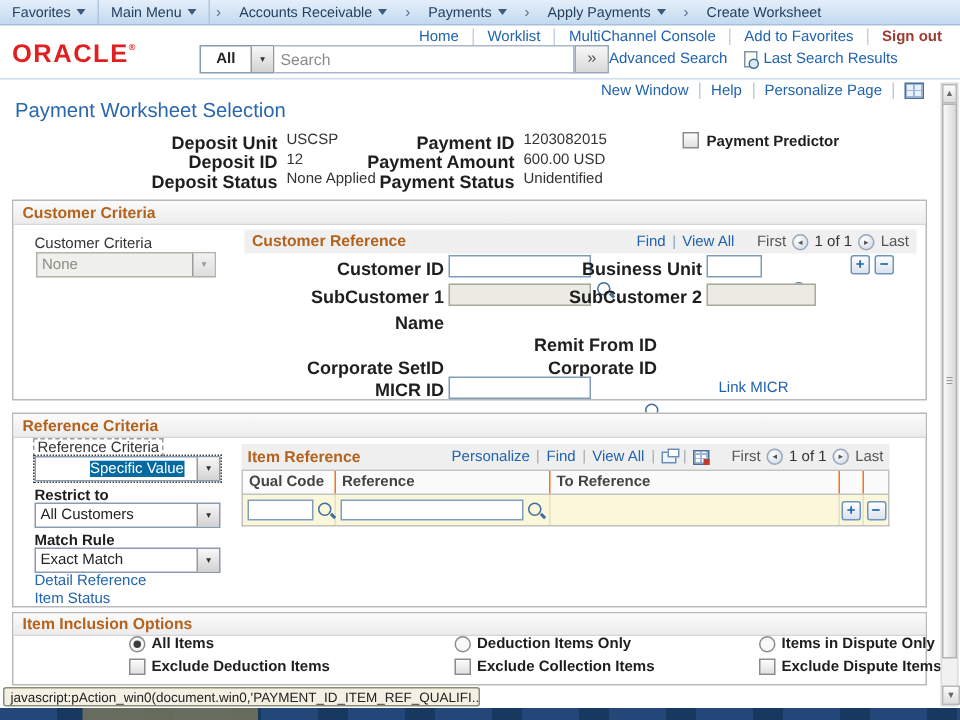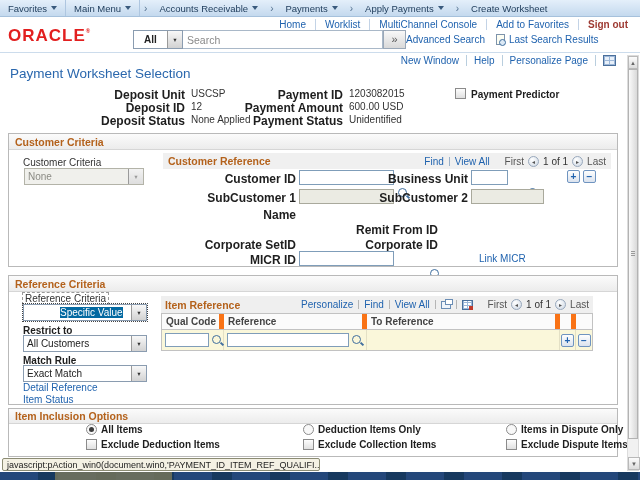--- a/index.html
+++ b/index.html
@@ -80,21 +80,21 @@
   .pager{display:flex;align-items:center;gap:4px;margin-left:15px;white-space:nowrap;}
   .ptxt{color:#555;}
   .pcount{color:#333;}
   .pagerbtn{display:inline-flex;width:11px;height:11px;border-radius:50%;border:1px solid #98a8bc;background:radial-gradient(circle at 35% 30%,#fff,#ccd6e2);align-items:center;justify-content:center;font-size:6px;color:#555;cursor:pointer;flex:none;}
 
   
   .grid{font-size:10px;border-radius:15px;}
   .gband{height:17px;background:#efefef;display:flex;align-items:center;padding:0 4px;}
   .gtb{display:flex;align-items:center;margin-left:auto;gap:5px;}
   .ghead{display:flex;align-items:center;height:17px;border:1px solid #c2c2c2;background:#fbfbfb;}
-  .hc{padding:0 4px;font-weight:bold;color:#444;white-space:nowrap;border-right:5px solid #f97316;height:100%;display:flex;align-items:center;}
+  .hc{padding:0 4px;font-weight:bold;color:#444;white-space:nowrap;border-right:1px solid #f97316;height:100%;display:flex;align-items:center;}
   .grow{display:flex;align-items:center;height:21px;border:1px solid #c2c2c2;border-top:0;background:#faf7da;}
   .gc{padding:0 3px;display:flex;align-items:center;gap:2px;height:100%;border-right:1px solid #e3e0c5;}
   .c1{width:62px;flex:none;}.c2{width:143px;flex:none;}.c3{flex:1;}.c4{width:16px;flex:none;justify-content:center;}.c5{width:16px;flex:none;justify-content:center;border-right:0;}
   .icon-popup{position:relative;display:inline-block;width:10px;height:8px;border:1px solid #6a8db5;background:#eef4fb;}
   .icon-popup::after{content:"";position:absolute;right:-3px;top:-3px;width:6px;height:4px;border:1px solid #6a8db5;background:#fff;}
   .icon-sheet{position:relative;display:inline-block;width:11px;height:10px;border:1px solid #4a6f9b;background:
     repeating-linear-gradient(0deg,#9db7d8 0 1px,transparent 1px 3px),
     repeating-linear-gradient(90deg,#9db7d8 0 1px,transparent 1px 4px),#fff;}
   .icon-sheet::after{content:"";position:absolute;right:-1px;bottom:-1px;width:4px;height:4px;background:#c03a2b;}
 

